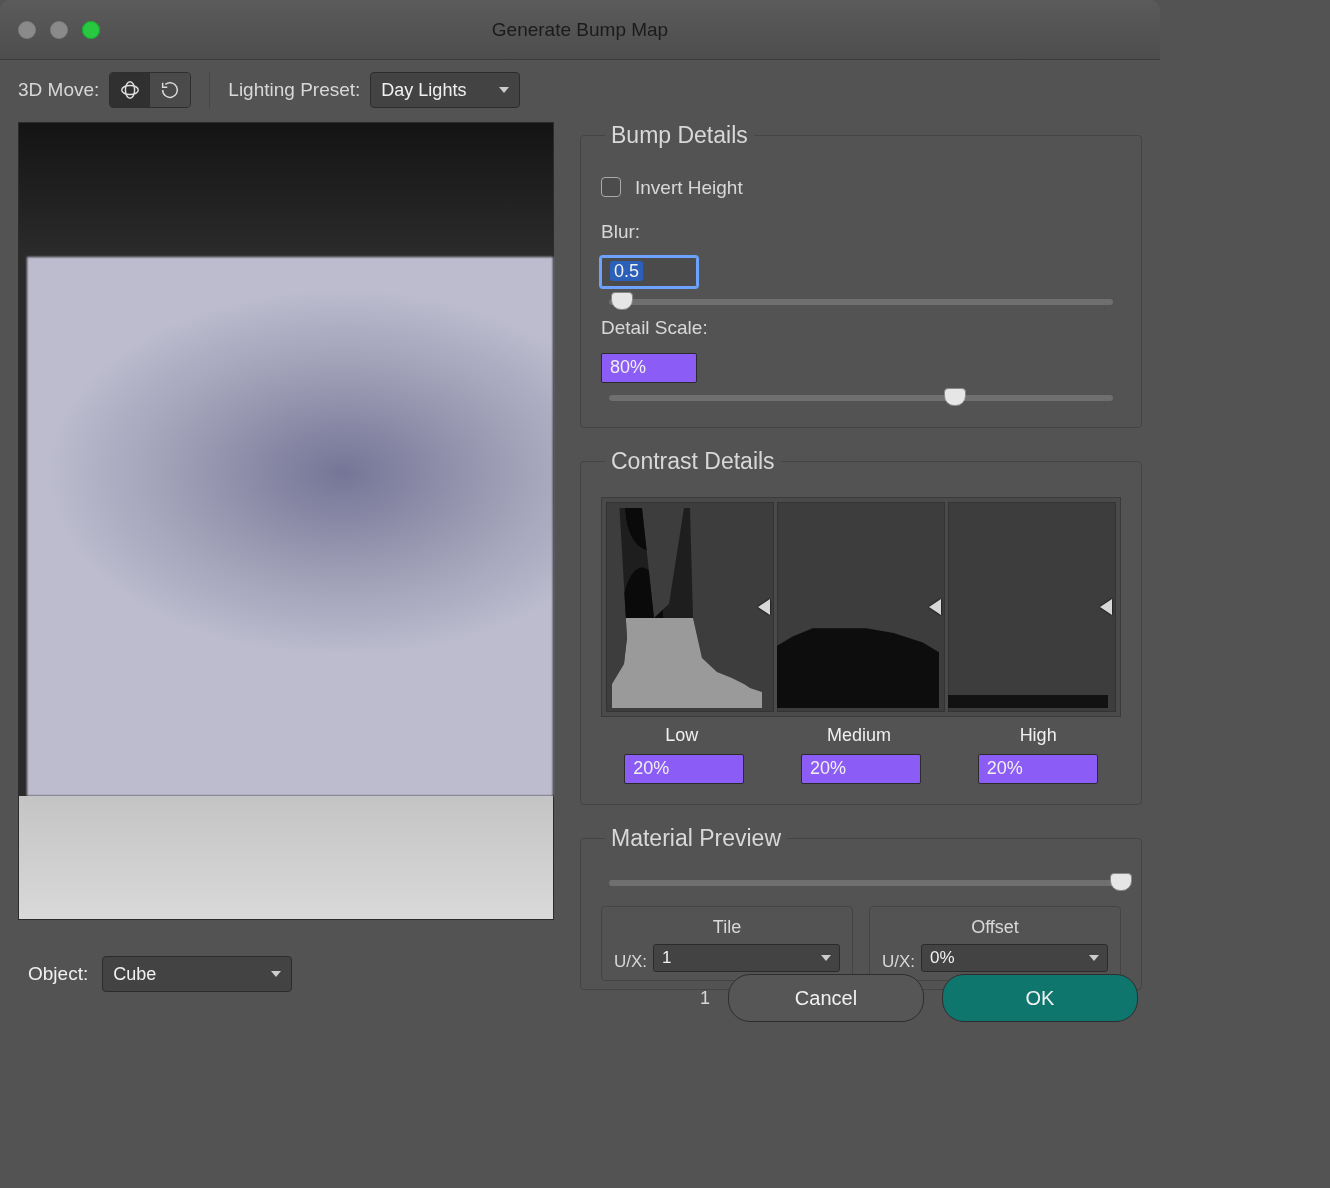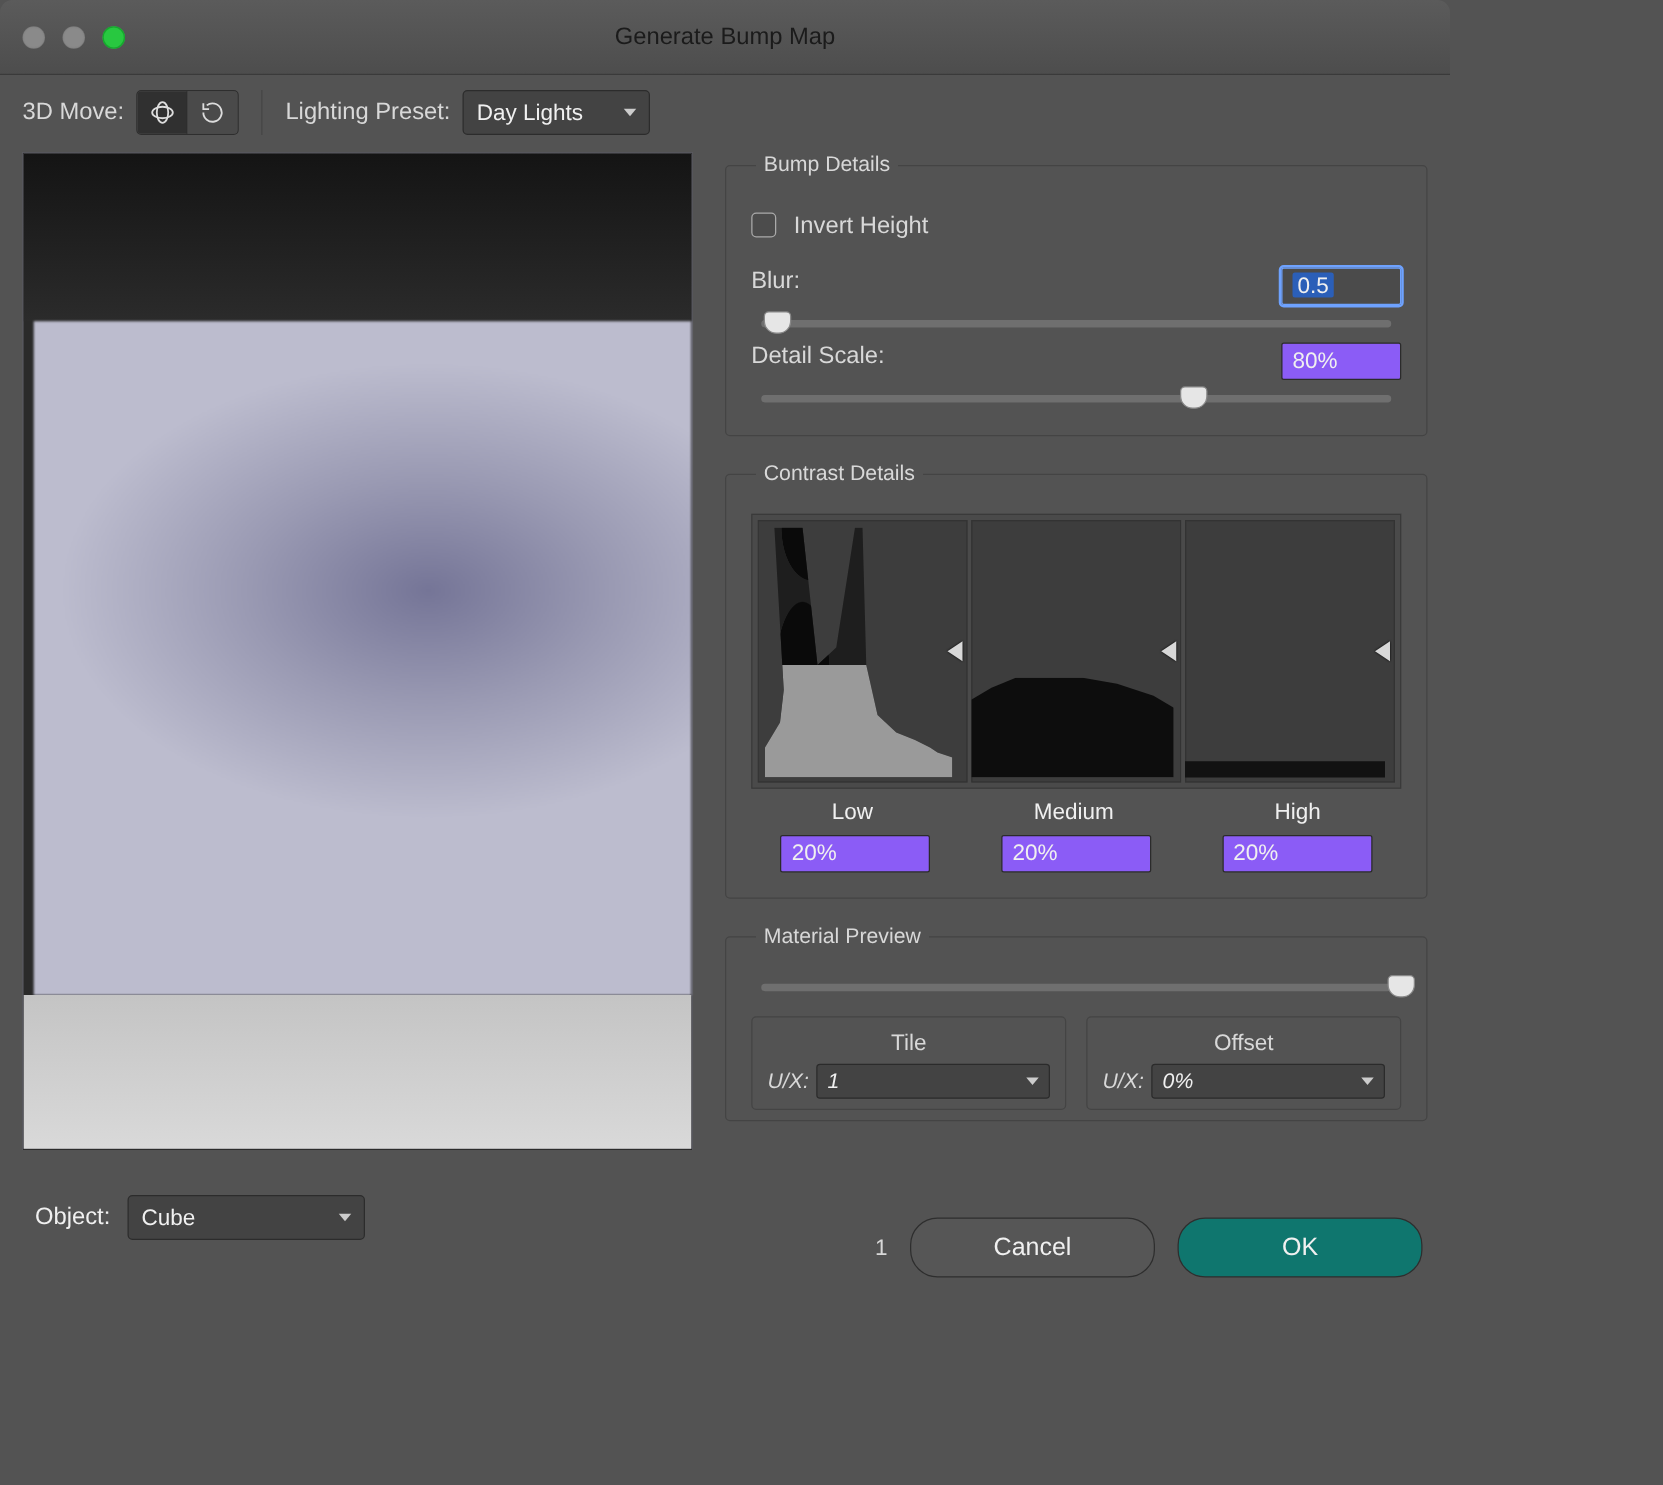--- a/index.html
+++ b/index.html
@@ -85,25 +85,25 @@
     font-size:19px;
   }
 
   .right-col { flex:1; display:flex; flex-direction:column; gap:20px; padding-top:4px;}
 
   fieldset.panel {
     border:1px solid #444; border-radius:4px; padding: 16px 20px 20px 20px;
     margin:0;
   }
   fieldset.panel > legend {
-    font-size:17px; color:var(--text-dim); padding:0 6px; margin-left:4px;
+    font-size:23px; color:var(--text-dim); padding:0 6px; margin-left:4px;
   }
 
   .row { display:flex; align-items:flex-start; gap:14px; margin-top:12px;}
-  .row.spread { justify-content:space-between;}
+  .row.spread { justify-content:space-between;flex-direction:column;}
   .row .lbl { font-size:19px; color:var(--text-dim);}
   .checkbox {
     width:20px; height:20px; border:1px solid #aaa; border-radius:4px;
     display:flex;align-items:center;justify-content:center;cursor:pointer;background:#4c4c4c;
   }
 
   .num-input {
     background:#8b5cf6; border:1px solid #2b2b2b; border-radius:2px;
     color:var(--text); padding:3px 8px; font-size:18px; height:30px; width:96px;
   }
@@ -150,21 +150,21 @@
      width:0;height:0;border-top:8px solid transparent;border-bottom:8px solid transparent;
      border-right:12px solid #d8d8d8; cursor:pointer;
      filter:drop-shadow(0 0 1px #000);
   }
   .contrast-labels{display:flex; justify-content:space-around; margin-top:8px; font-size:18px;}
   .contrast-inputs{display:flex; justify-content:space-around; margin-top:8px; gap:10px;}
 
   
   .subbox{border:1px solid #444;border-radius:4px;flex:1;padding:10px 12px 8px;}
   .subbox-head{font-size:18px;text-align:center;color:var(--text-dim);margin-bottom:6px;}
-  .mini-row{display:flex;align-items:center;gap:6px;font-style:italic;}
+  .mini-row{display:flex;align-items:flex-end;gap:6px;}
   .mini-row .lbl{font-size:17px;color:var(--text-dim);}
   .mini-select{
     display:flex;align-items:center;gap:6px;background:#434343;border:1px solid #2b2b2b;
     border-radius:3px;padding:2px 8px;height:28px;cursor:pointer;flex:1;justify-content:space-between;
     font-size:17px;
   }
 
   
   .footer {
     position:absolute; left:0; right:0; bottom:0; height:76px;

